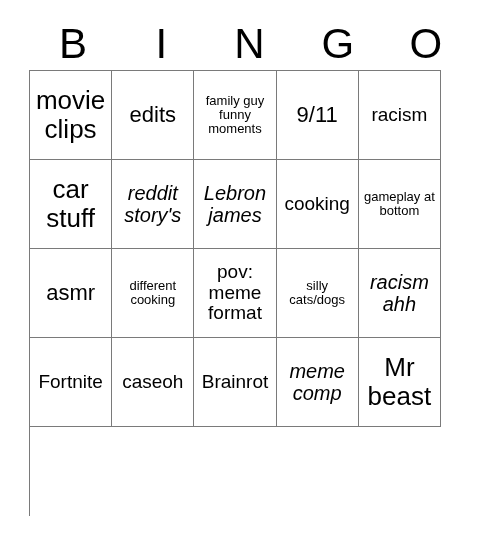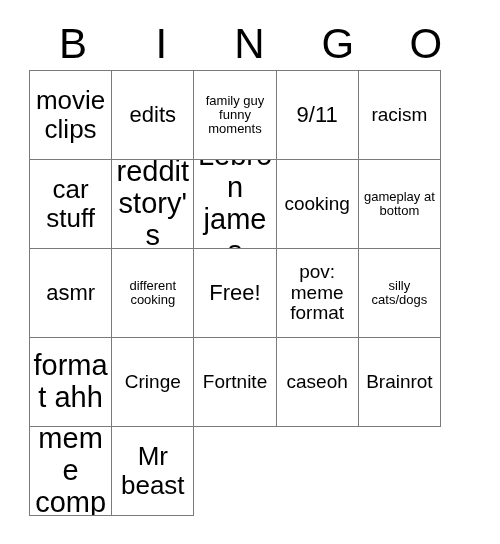--- a/index.html
+++ b/index.html
@@ -79,21 +79,21 @@
     display: block;
     color: #000000;
     line-height: 1.1;
     word-break: break-word;
     hyphens: none;
   }
 
   
   .size-xl  { font-size: 22px; }
   .size-lg  { font-size: 26px; }
-  .size-md  { font-size: 29px; }
+  .size-md  { font-size: 20px; font-style: italic; }
   .size-sm  { font-size: 19px; }
   .size-xs  { font-size: 13px; }
 </style>
 </head>
 <body>
 
 <div id="card-root">
 
   <div id="bingo-header">
     <div class="header-letter">B</div>
@@ -137,34 +137,28 @@
       <span class="cell-text size-xs">gameplay at bottom</span>
     </div>
 
     <div class="bingo-cell">
       <span class="cell-text size-xl">asmr</span>
     </div>
     <div class="bingo-cell">
       <span class="cell-text size-xs">different cooking</span>
     </div>
     <div class="bingo-cell">
-      <span class="cell-text size-xl">Free!</span>
-    </div>
-    <div class="bingo-cell">
       <span class="cell-text size-sm">pov: meme format</span>
     </div>
     <div class="bingo-cell">
       <span class="cell-text size-xs">silly cats/dogs</span>
     </div>
 
     <div class="bingo-cell">
-      <span class="cell-text size-md">format ahh</span>
-    </div>
-    <div class="bingo-cell">
-      <span class="cell-text size-sm">Cringe</span>
+      <span class="cell-text size-md">racism ahh</span>
     </div>
     <div class="bingo-cell">
       <span class="cell-text size-sm">Fortnite</span>
     </div>
 
     <div class="bingo-cell">
       <span class="cell-text size-sm">caseoh</span>
     </div>
     <div class="bingo-cell">
       <span class="cell-text size-sm">Brainrot</span>

